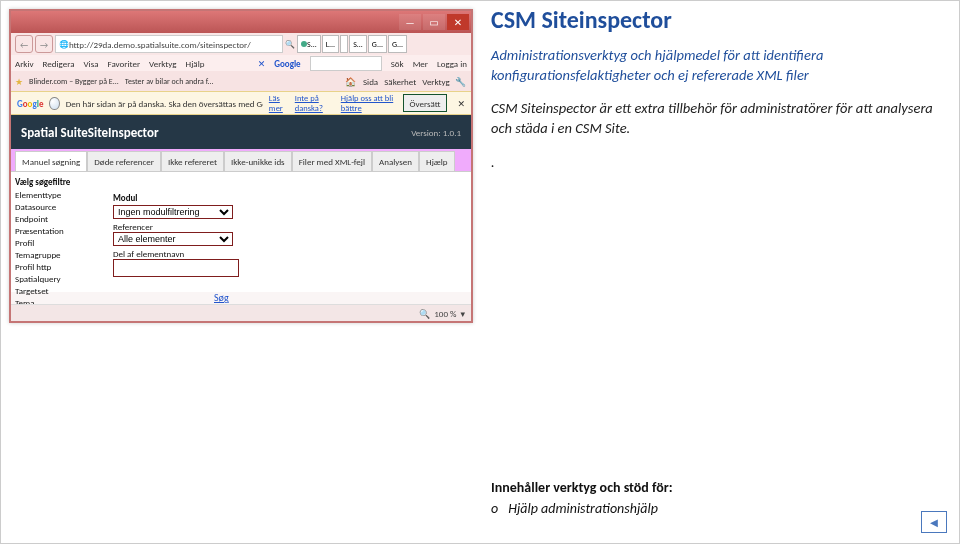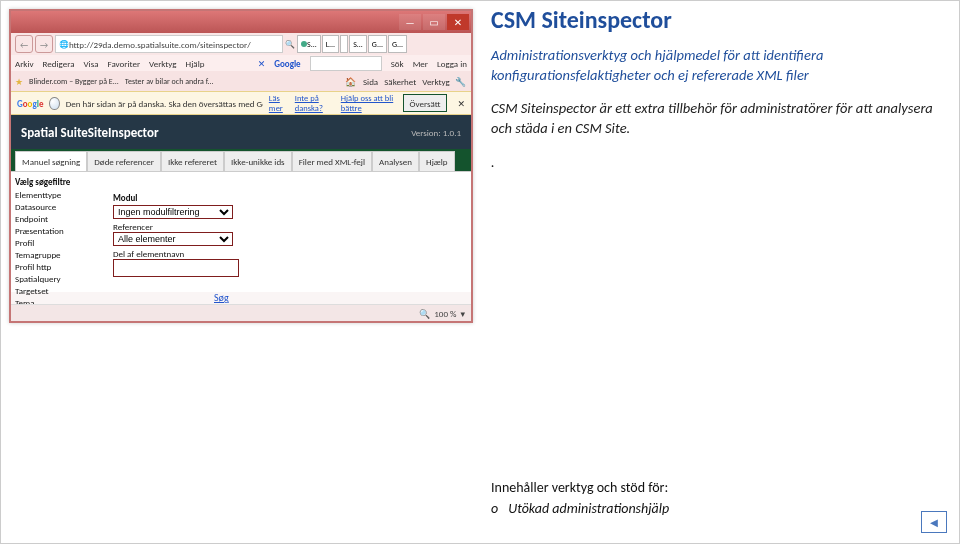--- a/index.html
+++ b/index.html
@@ -18,40 +18,40 @@
   .menubar{height:16px;background:#fceeee;display:flex;align-items:center;padding:0 4px;gap:9px;font-size:9px;color:#333}
   .cmdbar{height:20px;background:#f7e3e3;display:flex;align-items:center;padding:0 4px;gap:6px;font-size:9px;color:#333}
   .cmdbar .right{margin-left:auto;display:flex;gap:6px}
   .transbar{height:22px;background:#fdf6e3;border-top:1px solid #e8d28a;border-bottom:1px solid #e8d28a;display:flex;align-items:center;padding:0 6px;font-size:9px;color:#333;gap:6px}
   .transbar a{color:#2255cc;text-decoration:underline;font-size:8.5px}
   .transbar .btn{margin-left:auto;height:16px;border:1px solid #14532d;background:#eee;padding:0 6px;font-size:9px;display:flex;align-items:center}
   .appheader{height:34px;background:#253746;color:#fff;display:flex;align-items:center;padding:0 10px;font-size:13px}
   .appheader .brand{font-weight:600}
   .appheader .title{flex:1;text-align:left;font-weight:700;font-size:13px}
   .appheader .ver{font-size:9px;color:#bbb}
-  .apptabs{height:22px;background:#14532d;border-bottom:1px solid #ccc;display:flex;align-items:flex-end;padding:0 4px;font-size:9px;gap:0}
+  .apptabs{height:22px;background:#f0abfc;border-bottom:1px solid #ccc;display:flex;align-items:flex-end;padding:0 4px;font-size:9px;gap:0}
   .atab{padding:4px 6px;border:1px solid #ccc;border-bottom:none;background:#eee;color:#333}
   .atab.active{background:#fff}
   .appbody{display:flex;height:120px;background:#fff}
   .lcol{width:88px;border-right:0;padding:4px 4px}
   .lcol .h{font-size:9px;font-weight:bold;color:#111;margin-bottom:2px}
   .lcol .it{font-size:9px;color:#111;line-height:12px}
   .rcol{padding:20px 6px;font-size:9px;color:#111}
   .rcol .h{font-weight:bold;margin-bottom:2px}
   .rcol select,.rcol input{font-size:9px;height:14px;border:1px solid #7f1d1d;background:#fff;width:120px;margin-bottom:2px}
   .soglink{color:#2255cc;text-decoration:underline;font-size:10px;margin-top:12px;display:block;margin-left:101px}
   .statusbar{position:absolute;bottom:0;left:0;right:0;height:16px;background:#f3e6e6;border-top:1px solid #ddd;display:flex;align-items:center;justify-content:flex-end;padding:0 6px;font-size:9px;color:#444}
   
   .doc{position:absolute;left:490px;top:2px;right:10px}
   .doc h1{color:#1f4e9b;font-size:24px;font-weight:700;margin:2px 0 12px 0}
   .doc .intro{color:#1f4e9b;font-style:italic;font-size:14.5px;line-height:1.35;margin:0 0 14px 0}
   .doc .body{color:#222;font-style:italic;font-size:14.5px;line-height:1.35;margin:0 0 10px 0}
   .doc .dot{color:#222;font-style:italic;font-size:14.5px}
   .footer{position:absolute;left:490px;bottom:26px;right:60px}
-  .footer .h{font-weight:400;font-size:14px;color:#111;margin-bottom:4px}
+  .footer .h{font-weight:700;font-size:14px;color:#111;margin-bottom:4px}
   .footer .li{font-size:14px;font-style:italic;color:#111}
   .footer .bul{display:inline-block;width:14px}
   .navicon{position:absolute;right:12px;bottom:10px;width:24px;height:20px;border:1px solid #4a78bd;display:flex;align-items:center;justify-content:center;color:#4a78bd;font-size:13px}
   .gglobe{width:11px;height:11px;border-radius:50%;border:1px solid #888;background:radial-gradient(circle at 30% 30%,#fff,#cde)}
   .gchip{font-size:8px}
 </style>
 </head>
 <body>
 
 <div class="page">
@@ -178,18 +178,18 @@
     <h1>CSM Siteinspector</h1>
     <p class="intro">Administrationsverktyg och hjälpmedel för att identifiera konfigurationsfelaktigheter och ej refererade XML filer</p>
     <p class="body">CSM Siteinspector är ett extra tillbehör för administratörer för att analysera och städa i en CSM Site.</p>
     <p class="dot">.</p>
   </div>
 
   <div class="footer">
     <div class="h">Innehåller verktyg och stöd för:</div>
     <div class="li">
       <span class="bul">o</span>
-      <span>Utökad administrationshjälp</span>
+      <span>Hjälp administrationshjälp</span>
     </div>
   </div>
 
   <div class="navicon">◄</div>
 </div>
 
 </body></html>

